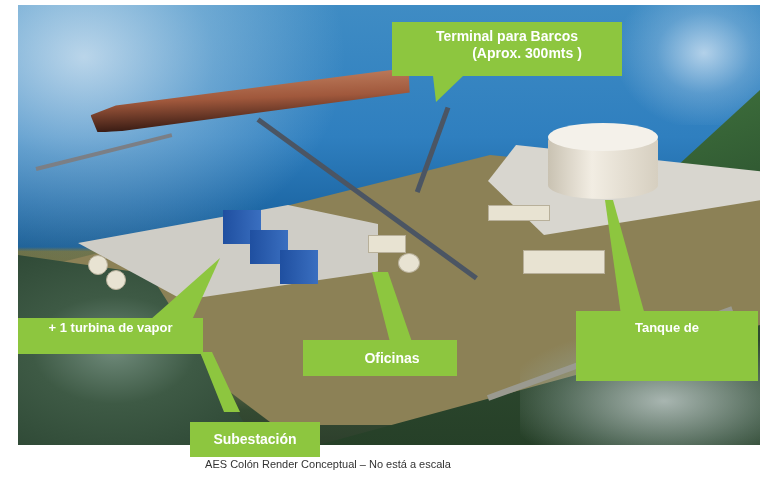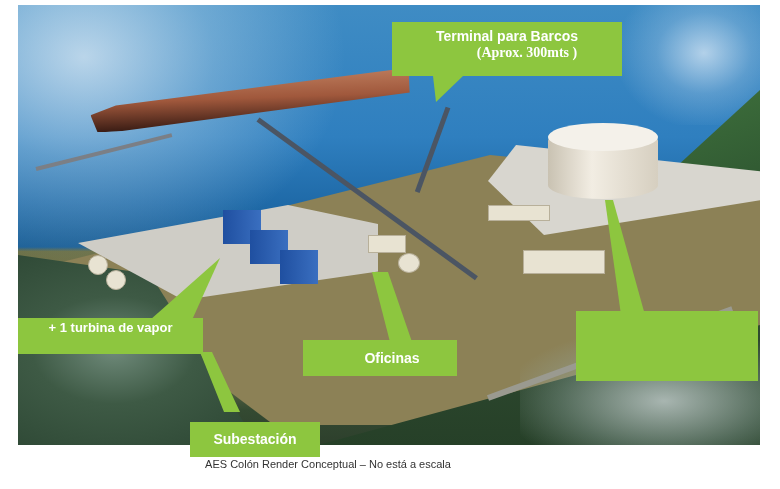--- a/index.html
+++ b/index.html
@@ -75,35 +75,36 @@
   <div class="building" style="left:505px; top:245px; width:80px; height:22px;"></div>
   <div class="ship"></div>
   <div class="jetty"></div>
   <div class="jetty2"></div>
   <div class="pier-left"></div>
 </div>
 
 <div class="pointer" style="left:430px; top:50px; width:60px; height:52px; clip-path: polygon(0 0, 100% 0, 10% 100%);"></div>
 <div class="callout" style="left:392px; top:0px; width:230px; height:54px; font-size:14px; padding-top:6px; box-sizing:border-box;margin-top:22px;">
   <span>Terminal para Barcos</span>
-  <span style="padding-left:40px;font-family:Liberation Serif, serif;">(Aprox. 300mts )</span>
+  <span style="padding-left:40px;">(Aprox. 300mts )</span>
 </div>
 
 <div class="pointer" style="left:150px; top:258px; width:70px; height:62px; clip-path: polygon(100% 0, 60% 100%, 0 100%);"></div>
 <div class="callout" style="left:18px; top:318px; width:185px; height:36px; font-size:13px; padding-top:2px; box-sizing:border-box;">
   <span>+ 1 turbina de vapor</span>
 </div>
 
 <div class="pointer" style="left:200px; top:352px; width:40px; height:60px; clip-path: polygon(0 0, 30% 0, 100% 100%, 60% 100%);"></div>
 <div class="callout" style="left:190px; top:422px; width:130px; height:35px; font-size:14px; line-height:35px;">
   <span>Subestación</span>
 </div>
 
 <div class="pointer" style="left:372px; top:272px; width:40px; height:70px; clip-path: polygon(0 0, 40% 0, 100% 100%, 45% 100%);"></div>
 <div class="callout" style="left:303px; top:340px; width:130px; height:36px; font-size:14px; line-height:36px;padding-left:24px;">
   <span>Oficinas</span>
 </div>
 
 <div class="pointer" style="left:605px; top:200px; width:40px; height:115px; clip-path: polygon(0 0, 20% 0, 100% 100%, 40% 100%);"></div>
 <div class="callout" style="left:576px; top:311px; width:182px; height:70px; font-size:13px; padding-top:9px; box-sizing:border-box;">
+  <span>Tanque de</span>
 </div>
 
 <div class="caption">AES Colón Render Conceptual – No está a escala</div>
 
 </body></html>

